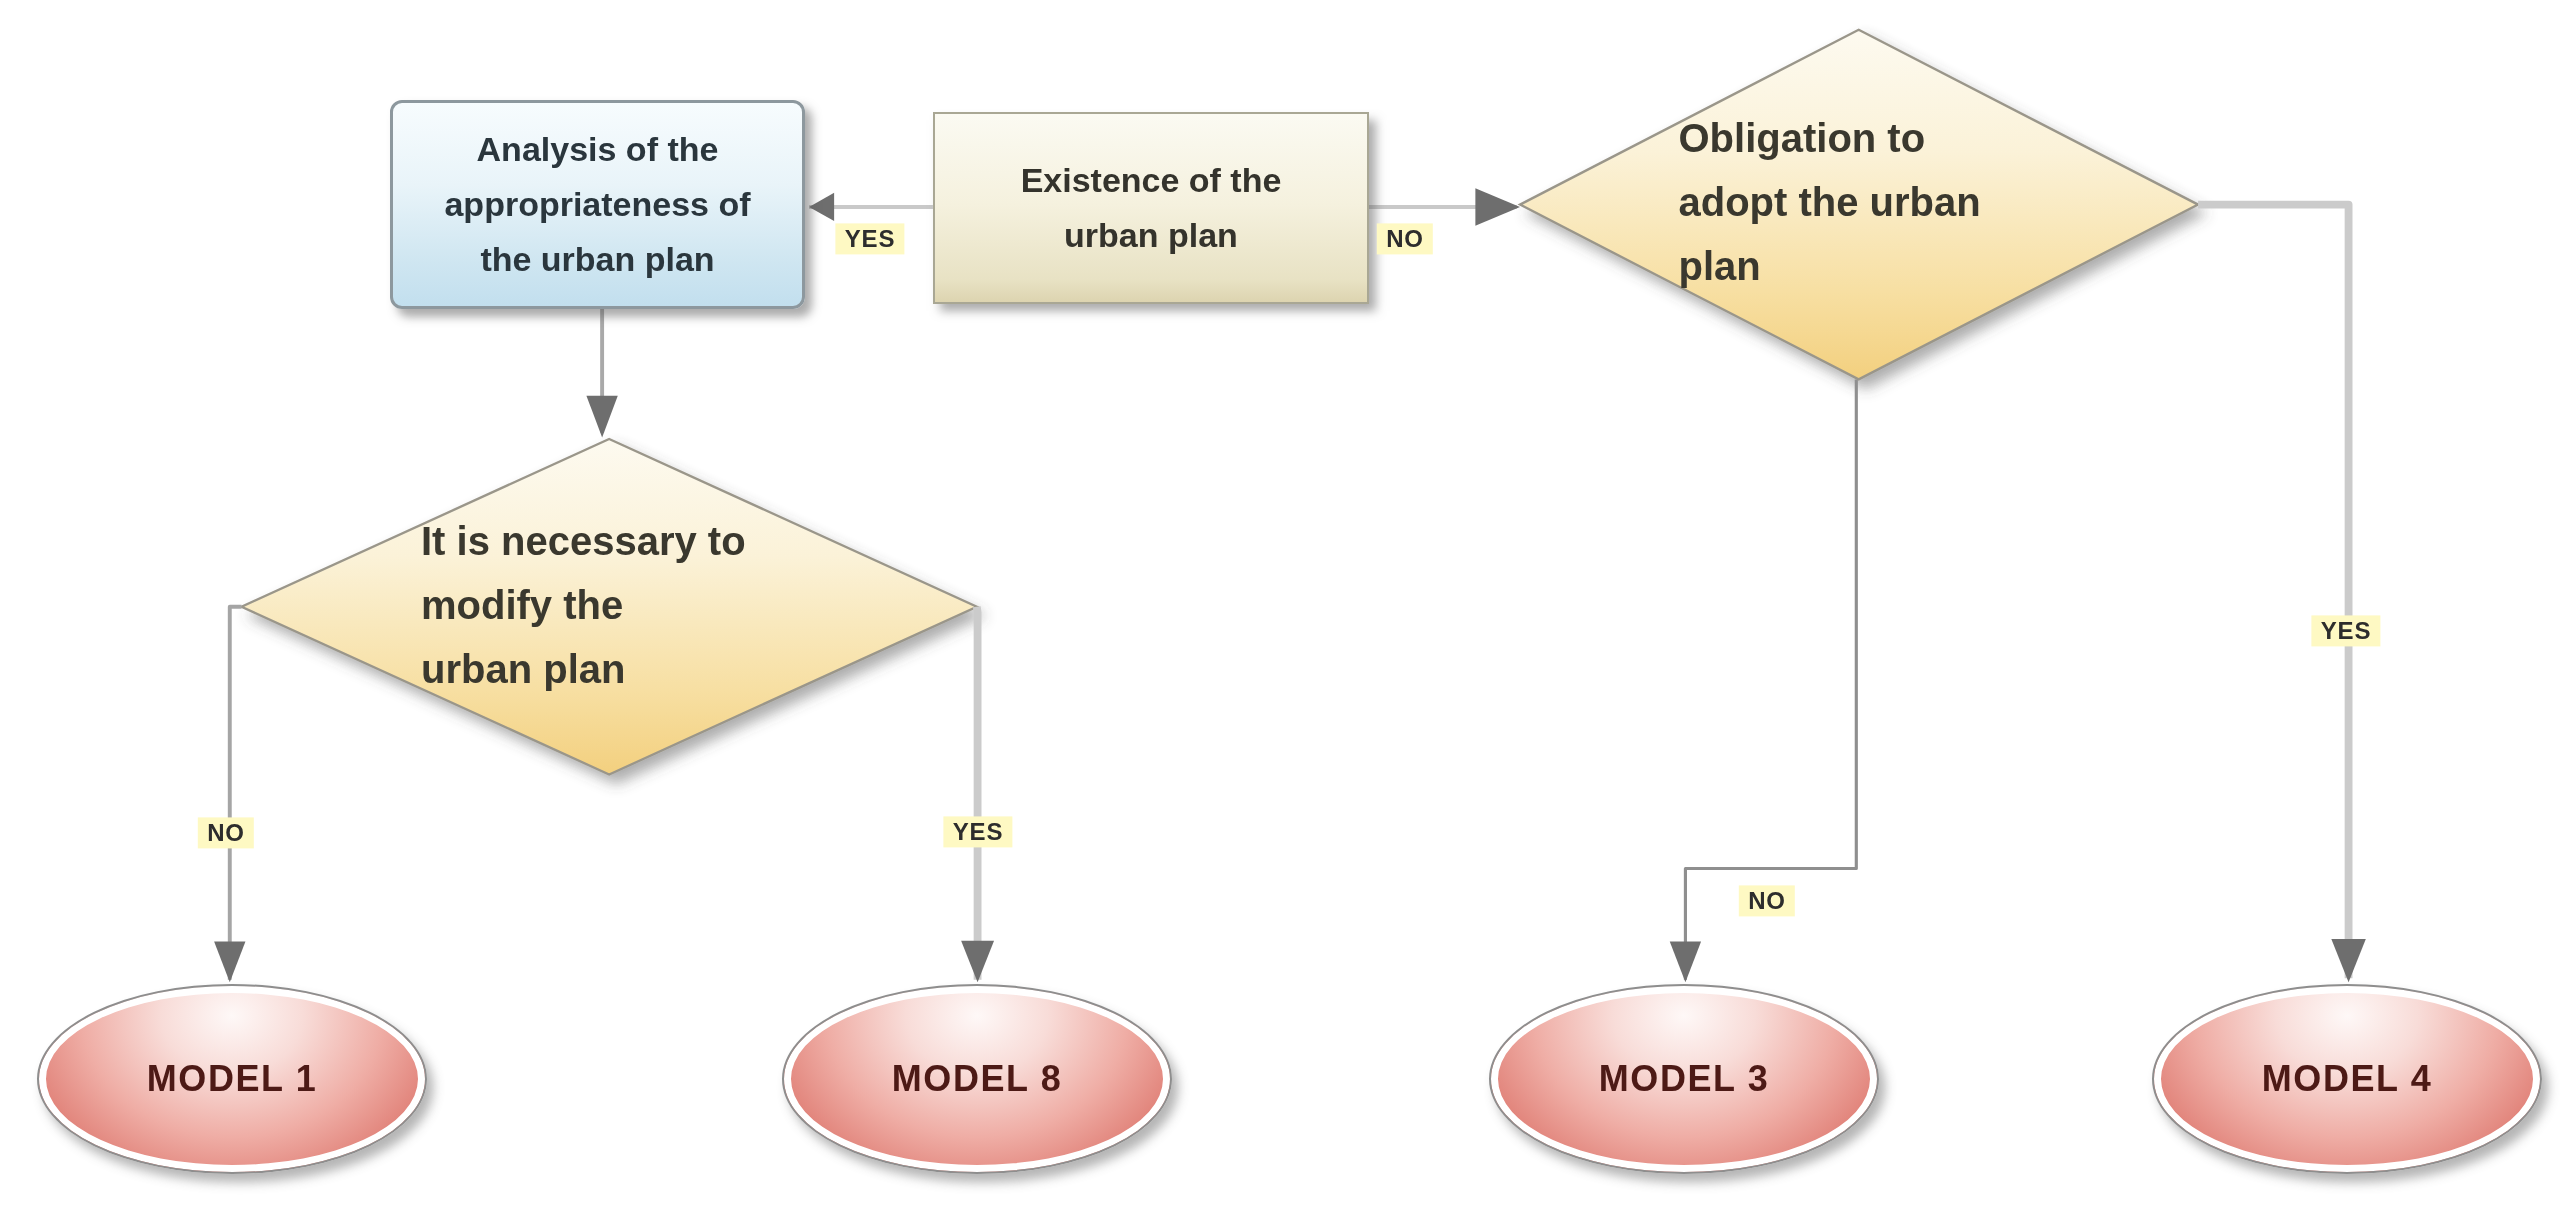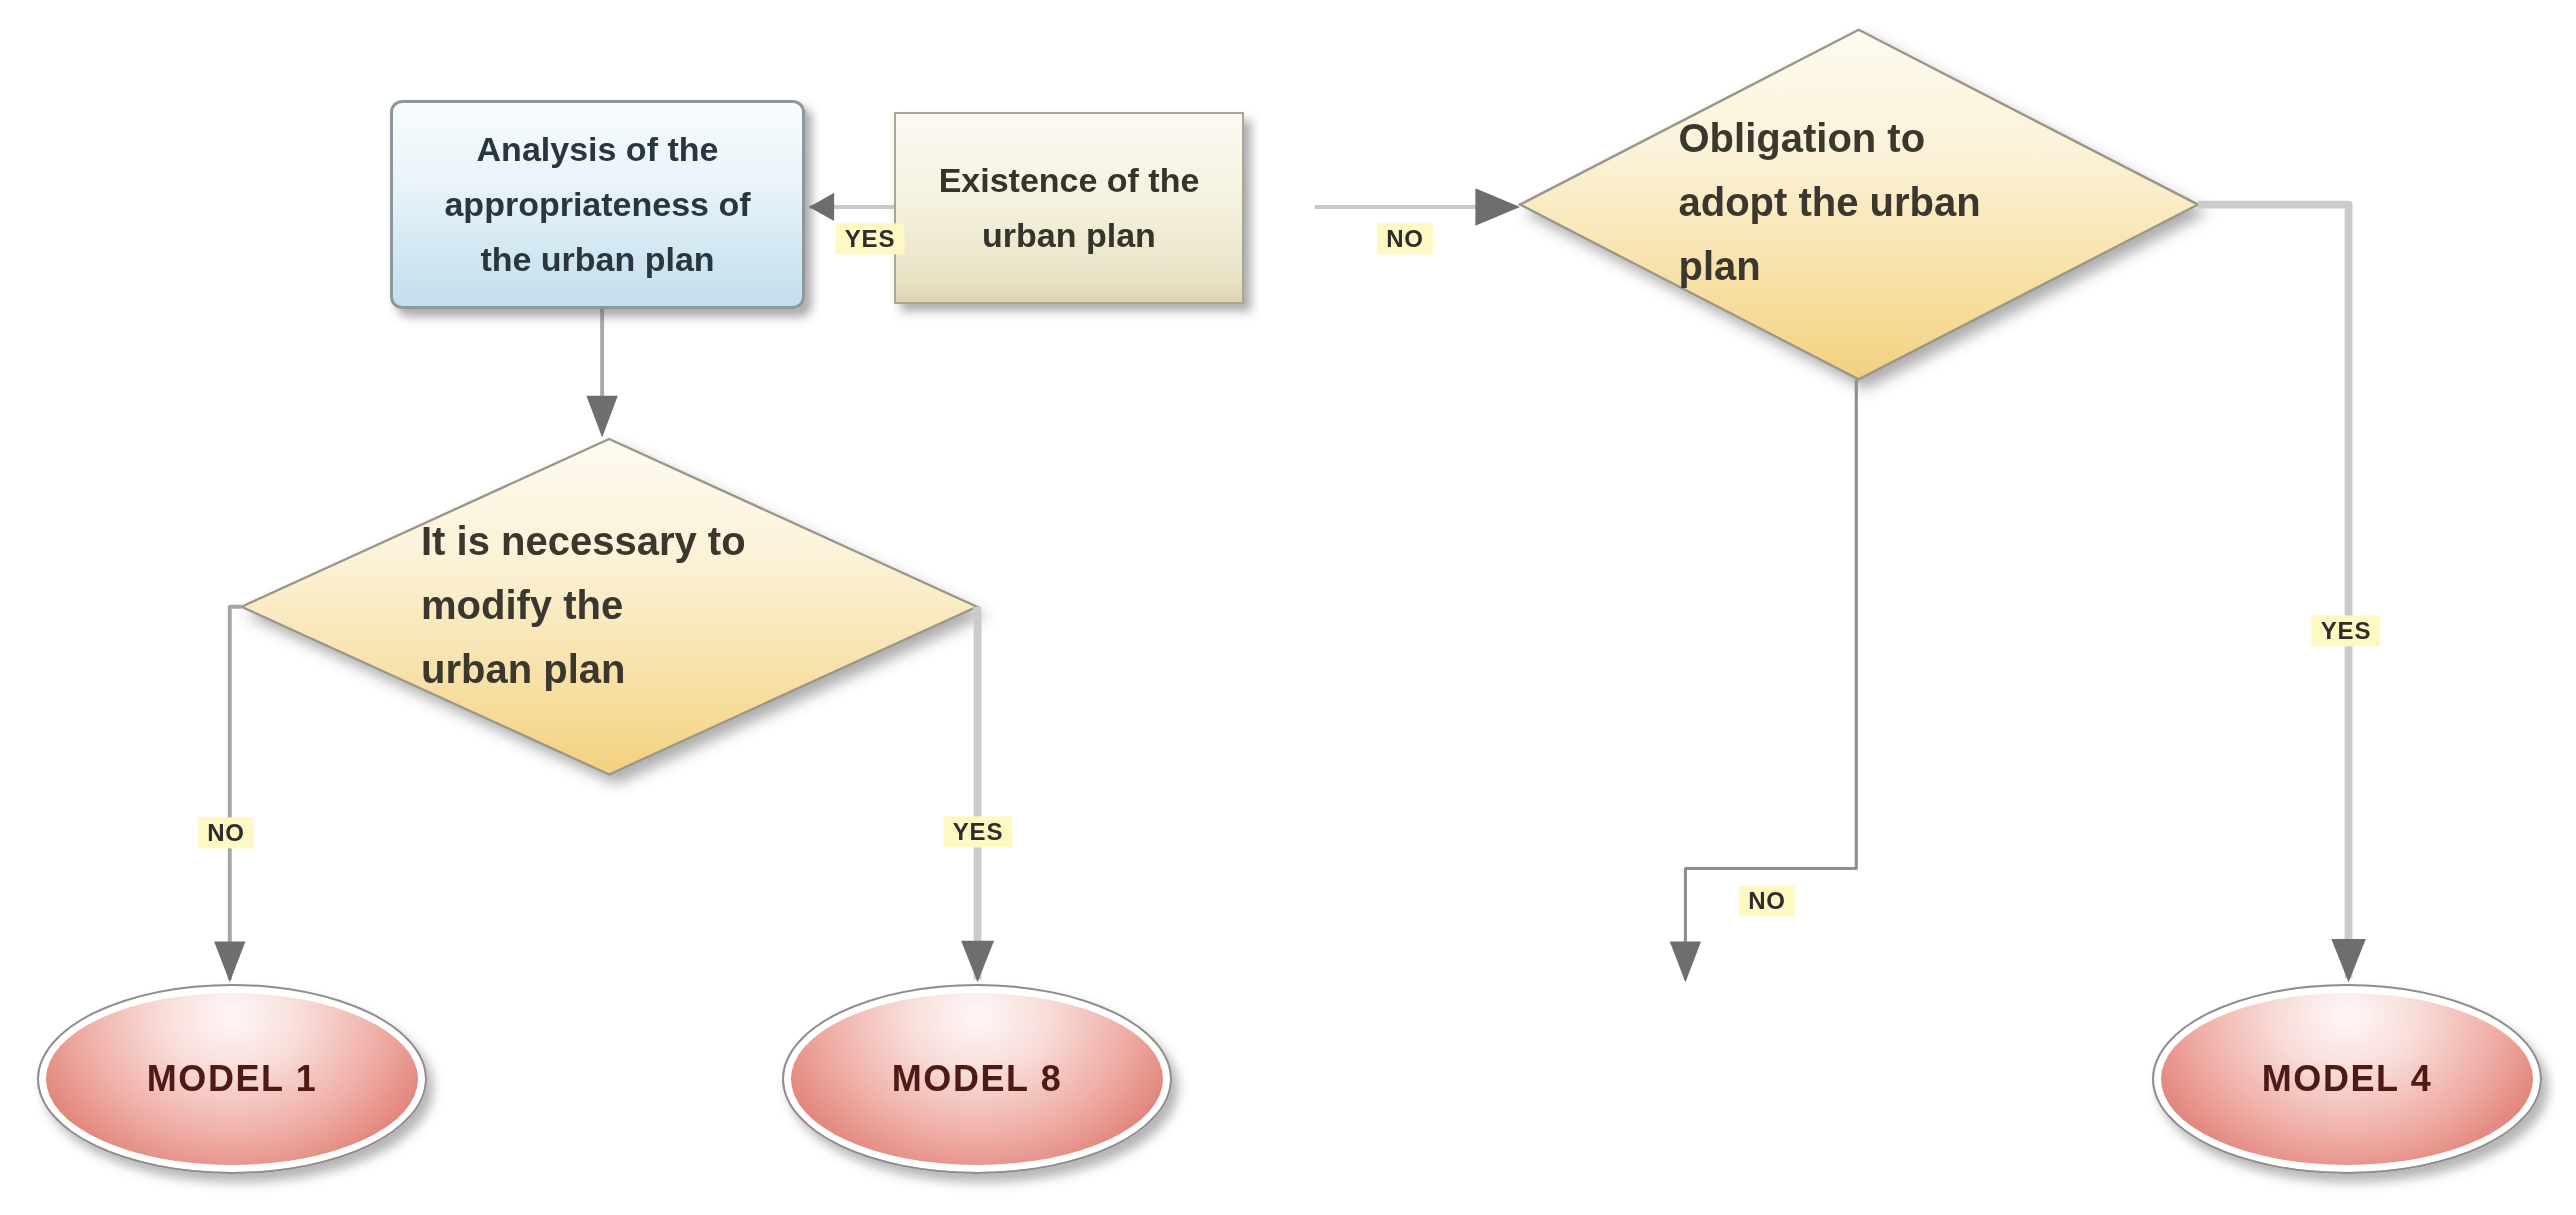--- a/index.html
+++ b/index.html
@@ -88,38 +88,41 @@
     <path d="M 2804 261 H 2996 V 1248" stroke="#cbcbcb" stroke-width="10" fill="none" stroke-linejoin="round"></path>
     <polygon points="2996,1253 2974,1198 3018,1198" fill="#6e6e6e"></polygon>
   </svg>
 
   <div class="node rounded-box" style="left:390px;top:100px;width:415px;height:209px;">
     <span>Analysis of the
 appropriateness of
 the urban plan</span>
   </div>
 
-  <div class="node rect-box" style="left:894px;top:112px;width:350px;height:192px;">
+  <div class="node rect-box" style="left:933px;top:112px;width:436px;height:192px;">
     <span>Existence of the
 urban plan</span>
   </div>
 
   <div class="diamond-label" style="left:609px;top:605px;width:376px;">It is necessary to
 modify the
 urban plan</div>
   <div class="diamond-label" style="left:1859px;top:202px;width:361px;">Obligation to
 adopt the urban
 plan</div>
 
   <div class="node terminal" style="left:37px;top:984px;width:390px;height:190px;">
     <span>MODEL 1</span>
   </div>
   <div class="node terminal" style="left:782px;top:984px;width:390px;height:190px;">
     <span>MODEL 8</span>
   </div>
+  <div class="node terminal" style="left:1489px;top:984px;width:390px;height:190px;">
+    <span>MODEL 3</span>
+  </div>
   <div class="node terminal" style="left:2152px;top:984px;width:390px;height:190px;">
     <span>MODEL 4</span>
   </div>
 
   <div class="edge-label" style="left:870px;top:207px;">YES</div>
   <div class="edge-label" style="left:1405px;top:207px;">NO</div>
   <div class="edge-label" style="left:226px;top:801px;">NO</div>
   <div class="edge-label" style="left:978px;top:800px;">YES</div>
   <div class="edge-label" style="left:1767px;top:869px;">NO</div>
   <div class="edge-label" style="left:2346px;top:599px;">YES</div>

